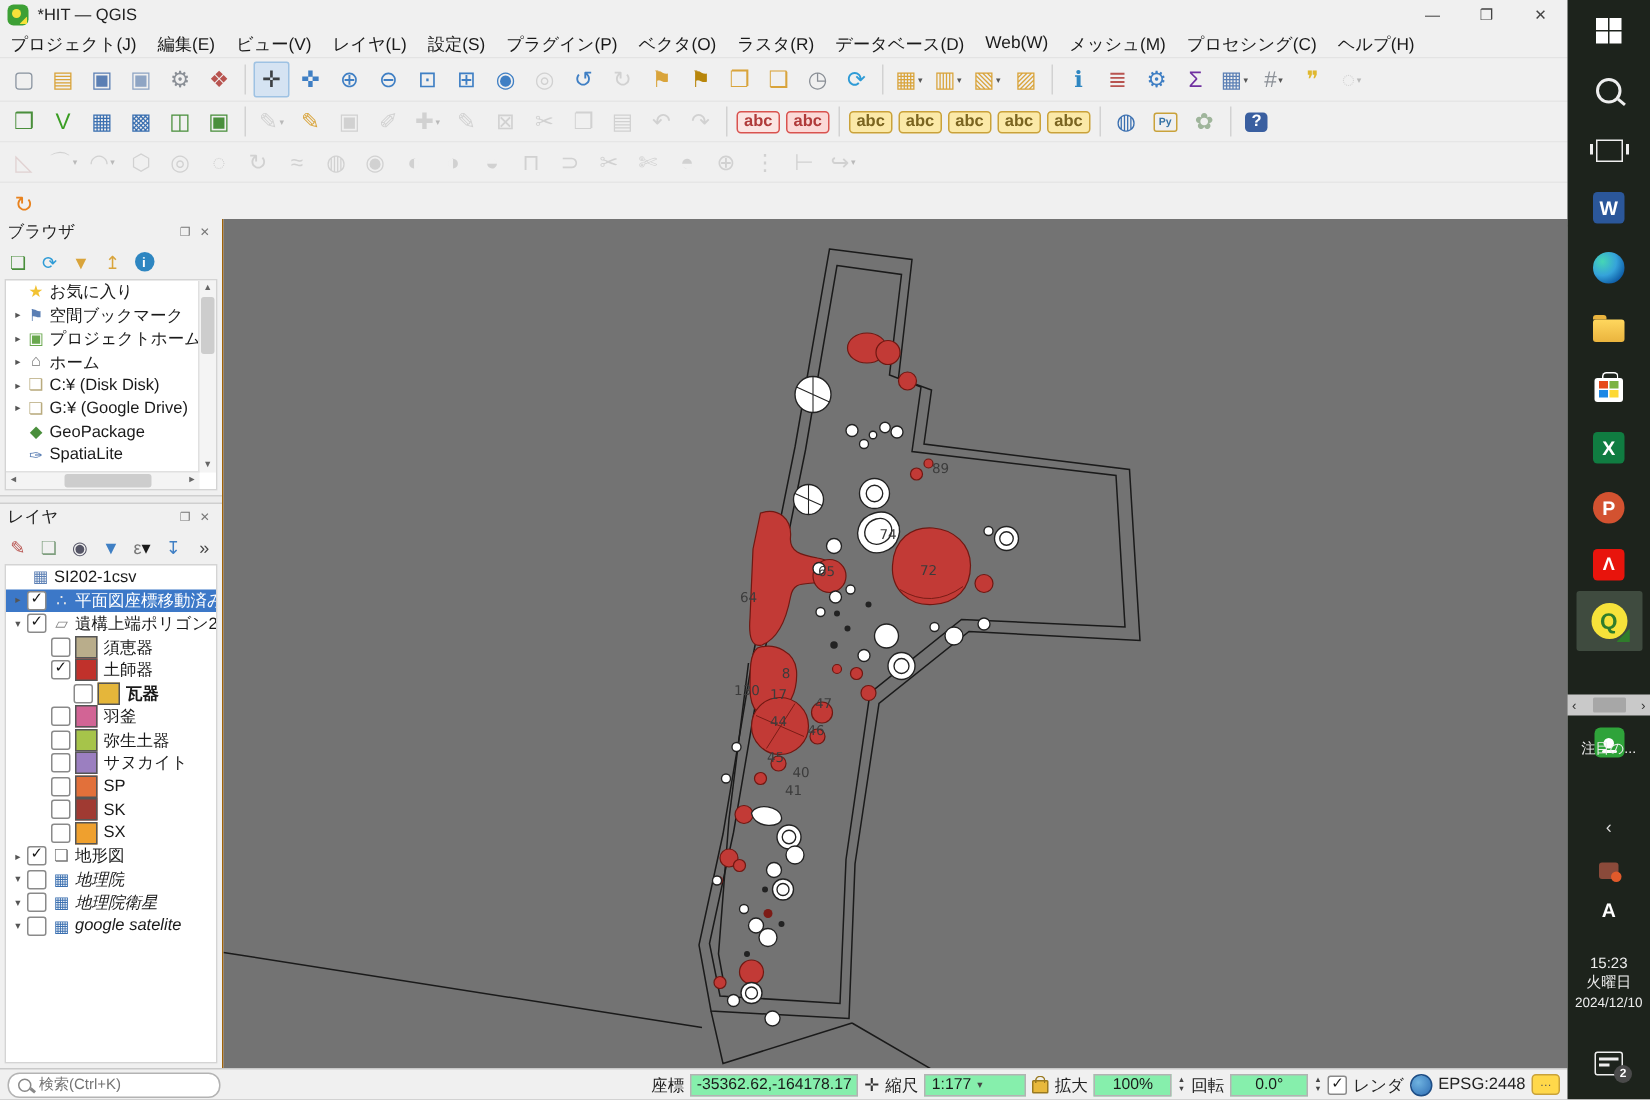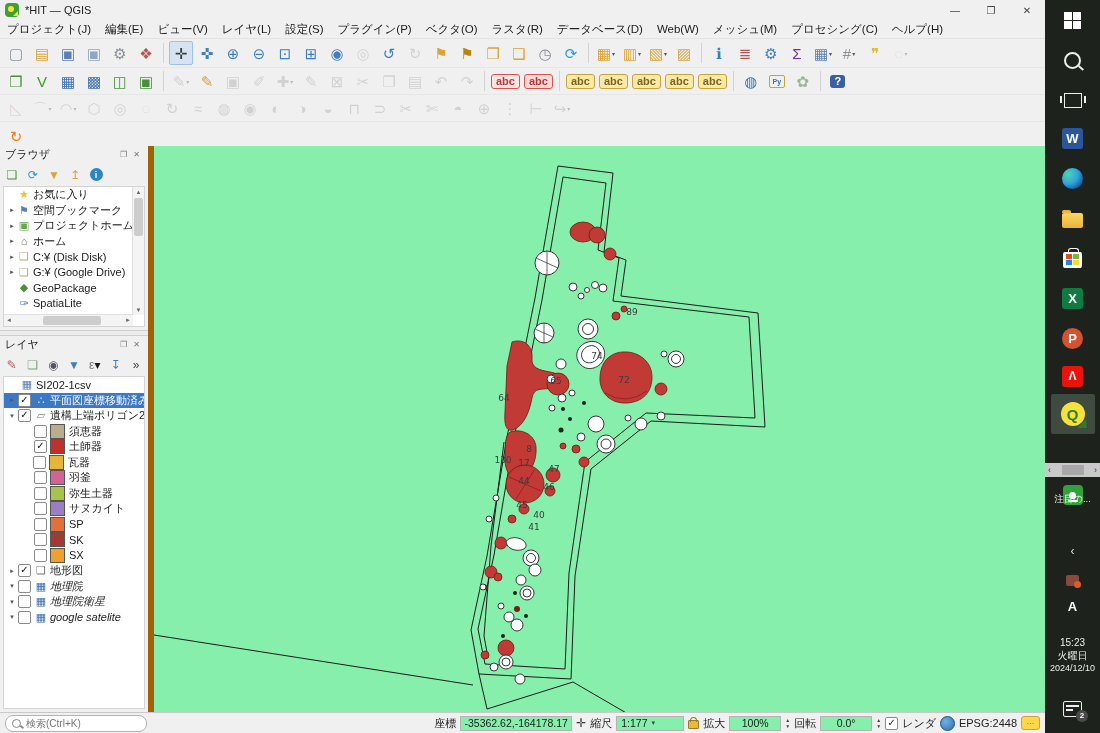--- a/index.html
+++ b/index.html
@@ -22,21 +22,21 @@
   .ti{position:relative;min-width:22px;height:22px;margin:0 1px;display:flex;align-items:center;justify-content:center;border:1px solid transparent;border-radius:2px;}
   .ti .gl{font-size:15px;line-height:1;}
   .ti .gl.txt{font-size:7px;font-weight:bold;padding:2px 3px;border:1px solid #c9a23a;border-radius:2px;line-height:1;}
   .ti .gl.boxed{border-radius:3px;padding:1px 4px;font-size:11px;font-weight:bold;}
   .ti .dd{font-size:6px;color:#555;margin-left:1px;}
   .ti.disabled{opacity:.35;}
   .ti.active{background:#d5e3f2;border-color:#9ec2e3;}
   .tbsep{width:1px;height:20px;background:#d2d2d2;margin:0 4px;flex:0 0 auto;}
   
   .appbody{position:absolute;top:146px;left:0;width:1045px;bottom:21px;display:flex;}
-  .dock{width:148px;flex:0 0 auto;background:#f0f0f0;border-right:6px solid #a16207;display:flex;flex-direction:column;}
+  .dock{width:148px;flex:0 0 auto;background:#f0f0f0;border-right:1px solid #a16207;display:flex;flex-direction:column;}
   .panel{display:flex;flex-direction:column;}
   #browser-panel{height:184px;flex:0 0 auto;}
   #layers-panel{flex:1;}
   .phead{height:17px;display:flex;align-items:center;padding:0 5px;font-size:11px;color:#222;}
   .phbtn{width:13px;text-align:center;color:#777;font-size:8px;}
   .phead .sp{margin-left:auto;}
   .ptools{display:flex;align-items:center;height:23px;padding:0 3px;gap:3px;}
   .pti{width:18px;height:18px;display:flex;align-items:center;justify-content:center;font-size:12px;border-radius:2px;}
   .pti .boxed{border-radius:50%;width:13px;height:13px;font-size:9px;font-weight:bold;display:flex;align-items:center;justify-content:center;}
   .tree{flex:1;background:#fff;border:1px solid #d4d4d4;margin:0 3px 3px 3px;overflow:hidden;position:relative;font-size:11px;}
@@ -49,21 +49,21 @@
   .trow.sel{background:#3c78c8;color:#fff;}
   .trow .tlabel.it{font-style:italic;}
   .vsb{position:absolute;right:0;top:0;bottom:11px;width:11px;background:#f4f4f4;border-left:1px solid #e0e0e0;font-size:6px;color:#666;text-align:center;}
   .vsb .thumb{position:absolute;left:1px;right:1px;top:11px;height:38px;background:#cdcdcd;border-radius:2px;}
   .vsb .up{position:absolute;top:2px;left:0;right:0;} .vsb .dn{position:absolute;bottom:2px;left:0;right:0;}
   .hsb{position:absolute;left:0;right:11px;bottom:0;height:11px;background:#f4f4f4;border-top:1px solid #e0e0e0;font-size:6px;color:#666;}
   .hsb .thumb{position:absolute;top:1px;bottom:1px;left:30%;width:45%;background:#cdcdcd;border-radius:2px;}
   .hsb .lt{position:absolute;left:2px;top:2px;} .hsb .rt{position:absolute;right:2px;top:2px;}
   .splitter{height:4px;background:#ececec;border-top:1px solid #cfcfcf;border-bottom:1px solid #cfcfcf;}
   
-  .canvas{flex:1;background:#86efac;position:relative;}
+  .canvas{flex:1;background:#737373;position:relative;}
   .canvas svg{position:absolute;left:0;top:0;}
   #map-labels text{font-family:"DejaVu Sans",sans-serif;font-size:9px;fill:#3c3c3c;text-anchor:middle;}
   
   .statusbar{position:absolute;left:0;bottom:0;width:1045px;height:21px;background:#f0f0f0;border-top:1px solid #c9c9c9;display:flex;align-items:center;padding:0 5px;gap:4px;font-size:11px;box-sizing:border-box;}
   .sb-search{width:128px;height:15px;border:1px solid #b3b3b3;border-radius:8px;background:#fff;display:flex;align-items:center;padding:0 6px;gap:3px;flex:0 0 auto;}
   .sb-search .mag{width:7px;height:7px;border:1.5px solid #888;border-radius:50%;position:relative;flex:0 0 auto;}
   .sb-search .mag::after{content:"";position:absolute;width:4px;height:1.5px;background:#888;right:-4px;bottom:-1px;transform:rotate(40deg);}
   .sb-search input{border:none;outline:none;background:transparent;width:92px;font-size:10px;color:#777;font-family:inherit;}
   .sb-spacer{flex:1;}
   .sb-lab{color:#222;flex:0 0 auto;}
@@ -570,21 +570,21 @@
               <div class="trow" style="padding-left: 29px;">
                 <span class="cb"></span>
                 <span class="swatch" style="background: rgb(185, 173, 139);"></span>
                 <span class="tlabel">須恵器</span>
               </div>
               <div class="trow" style="padding-left: 29px;">
                 <span class="cb">✓</span>
                 <span class="swatch" style="background: rgb(192, 49, 43);"></span>
                 <span class="tlabel">土師器</span>
               </div>
-              <div class="trow" style="padding-left: 28px;">
+              <div class="trow" style="padding-left: 44px; font-weight: bold;">
                 <span class="cb"></span>
                 <span class="swatch" style="background: rgb(229, 182, 58);"></span>
                 <span class="tlabel">瓦器</span>
               </div>
               <div class="trow" style="padding-left: 29px;">
                 <span class="cb"></span>
                 <span class="swatch" style="background: rgb(210, 100, 149);"></span>
                 <span class="tlabel">羽釜</span>
               </div>
               <div class="trow" style="padding-left: 29px;">

